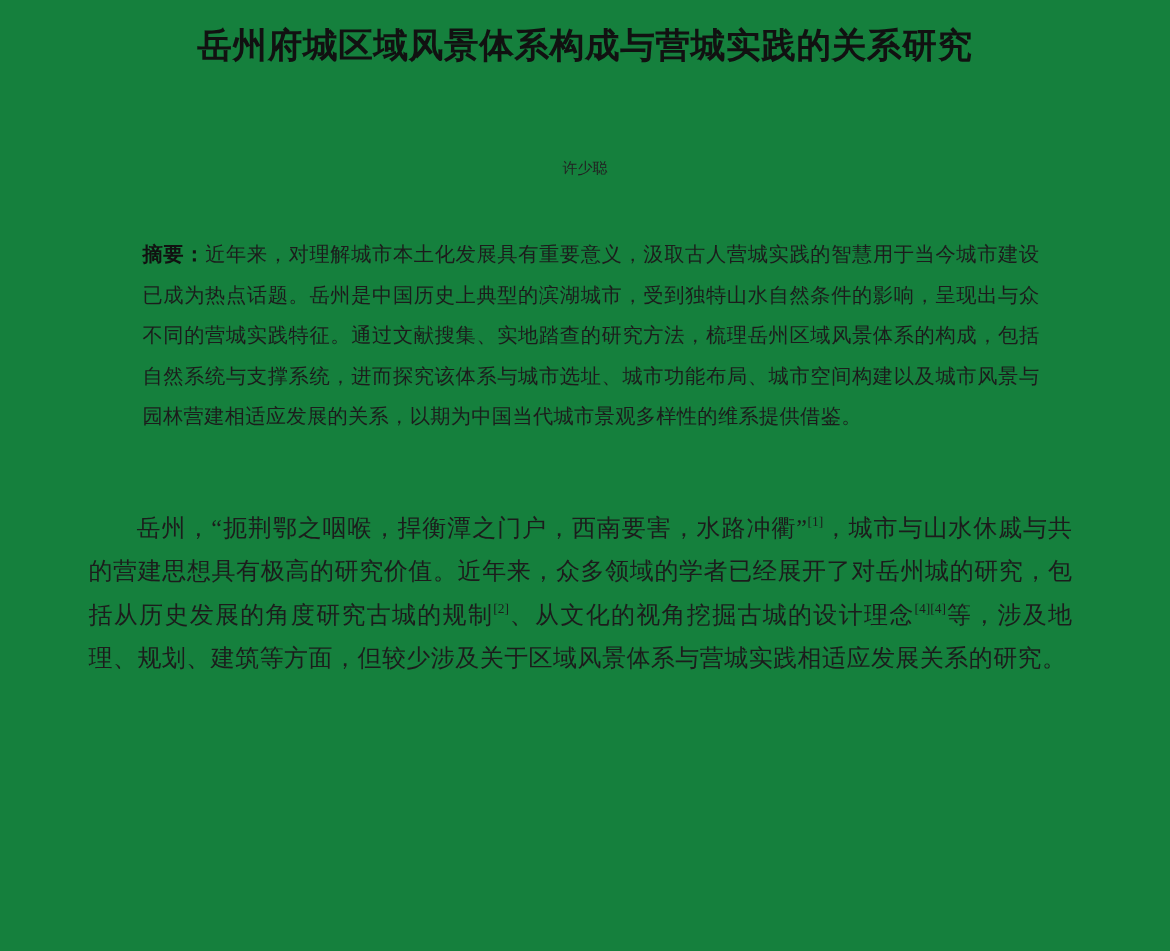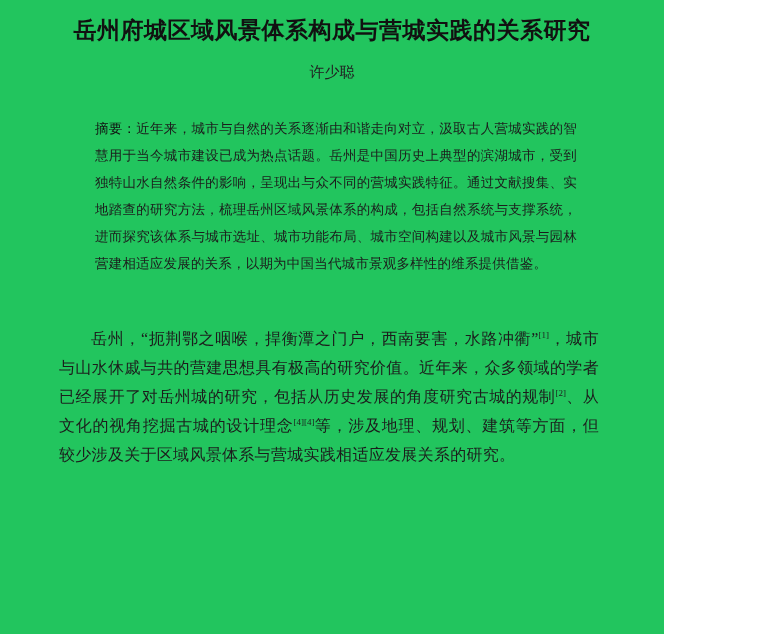--- a/index.html
+++ b/index.html
@@ -2,57 +2,57 @@
 <html><head>
 <meta charset="utf-8">
 <style>
   html, body {
     margin: 0;
     padding: 0;
     background: #ffffff;
   }
   .page {
     position: relative;
-    width: 664px;
+    width: 780px;
     height: 634px;
-    background: #22c55e;
+    background: #15803d;
     overflow: hidden;
     color: #1a1a1a;
     font-family: "Liberation Serif", "DejaVu Serif", serif;
   }
   .title {
     margin: 0;
     padding-top: 15px;
     text-align: center;
     font-size: 23px;
     line-height: 32px;
     font-weight: 700;
     letter-spacing: 0.5px;
     color: #111111;
   }
   .author {
-    margin-top: 16px;
+    margin-top: 57px;
     text-align: center;
-    font-size: 15px;
+    font-size: 10px;
     line-height: 18px;
     color: #222222;
   }
   .abstract {
     margin: 34px 87px 0 95px;
     font-size: 13.5px;
     line-height: 27px;
     text-align: justify;
     letter-spacing: 0.2px;
     color: #1c1c1c;
   }
   .abstract p {
     margin: 0;
   }
   .label {
-    font-weight: 400;
+    font-weight: 700;
     color: #111111;
   }
   .body-text {
     margin: 47px 65px 0 59px;
     font-size: 16px;
     line-height: 29px;
     text-align: justify;
     letter-spacing: 0.3px;
     color: #1c1c1c;
   }
@@ -70,20 +70,20 @@
 </head>
 <body>
 
 <div class="page">
 
   <h1 class="title">岳州府城区域风景体系构成与营城实践的关系研究</h1>
 
   <div class="author">许少聪</div>
 
   <div class="abstract">
-    <p><span class="label">摘要：</span><span>近年来，城市与自然的关系逐渐由和谐走向对立，汲取古人营城实践的智慧用于当今城市建设已成为热点话题。岳州是中国历史上典型的滨湖城市，受到独特山水自然条件的影响，呈现出与众不同的营城实践特征。通过文献搜集、实地踏查的研究方法，梳理岳州区域风景体系的构成，包括自然系统与支撑系统，进而探究该体系与城市选址、城市功能布局、城市空间构建以及城市风景与园林营建相适应发展的关系，以期为中国当代城市景观多样性的维系提供借鉴。</span></p>
+    <p><span class="label">摘要：</span><span>近年来，对理解城市本土化发展具有重要意义，汲取古人营城实践的智慧用于当今城市建设已成为热点话题。岳州是中国历史上典型的滨湖城市，受到独特山水自然条件的影响，呈现出与众不同的营城实践特征。通过文献搜集、实地踏查的研究方法，梳理岳州区域风景体系的构成，包括自然系统与支撑系统，进而探究该体系与城市选址、城市功能布局、城市空间构建以及城市风景与园林营建相适应发展的关系，以期为中国当代城市景观多样性的维系提供借鉴。</span></p>
   </div>
 
   <div class="body-text">
     <p>岳州，“扼荆鄂之咽喉，捍衡潭之门户，西南要害，水路冲衢”<sup>[1]</sup>，城市与山水休戚与共的营建思想具有极高的研究价值。近年来，众多领域的学者已经展开了对岳州城的研究，包括从历史发展的角度研究古城的规制<sup>[2]</sup>、从文化的视角挖掘古城的设计理念<sup>[4][4]</sup>等，涉及地理、规划、建筑等方面，但较少涉及关于区域风景体系与营城实践相适应发展关系的研究。</p>
   </div>
 
 </div>
 
 </body></html>

